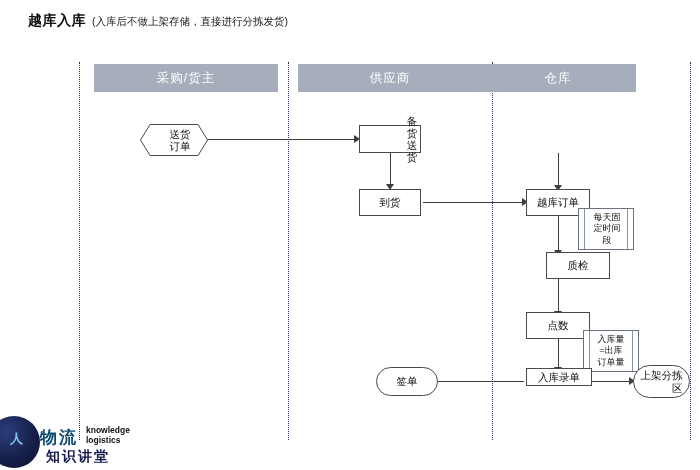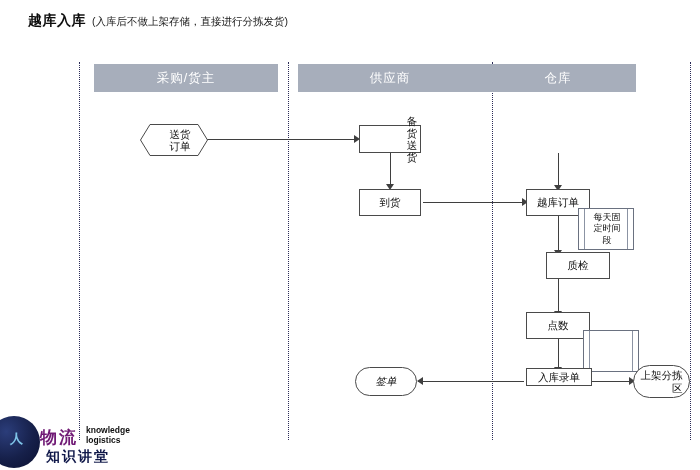--- a/index.html
+++ b/index.html
@@ -54,21 +54,21 @@
   .arw-d{border-left:4px solid transparent;border-right:4px solid transparent;border-top:6px solid #3f3f3f;}
 
   
   .logo-wrap{position:absolute;left:-12px;top:412px;width:150px;height:58px;}
   .logo-circle{position:absolute;left:0;top:4px;width:52px;height:52px;border-radius:50%;
     background:radial-gradient(circle at 35% 30%,#2b3d7a 0%,#16204a 55%,#0b1030 100%);
     overflow:hidden;}
   .logo-glyph{position:absolute;color:#7fc4e8;font-size:13px;font-weight:bold;
     font-family:"DejaVu Sans",sans-serif;}
   .logo-cn1{position:absolute;left:52px;top:14px;font-size:17px;font-weight:bold;
-    color:#701a75;font-family:"DejaVu Serif",serif;letter-spacing:2px;text-align:right;}
+    color:#0c4a6e;font-family:"DejaVu Serif",serif;letter-spacing:2px;text-align:right;}
   .logo-en1{position:absolute;left:98px;top:13px;font-size:8.5px;font-weight:bold;color:#101010;}
   .logo-en2{position:absolute;left:98px;top:23px;font-size:8.5px;font-weight:bold;color:#101010;}
   .logo-cn2{position:absolute;left:58px;top:36px;font-size:14px;font-weight:bold;
     color:#11194a;font-family:"DejaVu Serif",serif;letter-spacing:2px;}
 </style>
 </head>
 <body>
 
 <div id="canvas">
 
@@ -128,21 +128,21 @@
   </div>
 
   <div class="node rect" style="left:359px;top:125px;width:62px;height:28px;padding-left:44px;">
     <span>备货送货</span>
   </div>
 
   <div class="node rect" style="left:359px;top:189px;width:62px;height:27px;">
     <span>到货</span>
   </div>
 
-  <div class="node round" style="left:355px;top:367px;width:62px;height:29px;font-style:italic;">
+  <div class="node round" style="left:376px;top:367px;width:62px;height:29px;">
     <span>签单</span>
   </div>
 
 
   <div class="node rect" style="left:526px;top:189px;width:64px;height:27px;">
     <span>越库订单</span>
   </div>
 
   <div class="note" style="left:578px;top:208px;width:56px;height:42px;">
     <div class="bar l"></div>
@@ -156,20 +156,23 @@
     <span>质检</span>
   </div>
 
   <div class="node rect" style="left:526px;top:312px;width:64px;height:27px;">
     <span>点数</span>
   </div>
 
   <div class="note" style="left:583px;top:330px;width:56px;height:42px;">
     <div class="bar l"></div>
     <div class="bar r"></div>
+    <span style="white-space:pre-line;">入库量
+=出库
+订单量</span>
   </div>
 
   <div class="node rect" style="left:526px;top:368px;width:66px;height:18px;text-align:center;">
     <span>入库录单</span>
   </div>
 
   <div class="node round" style="left:633px;top:365px;width:57px;height:33px;text-align:right;">
     <span style="white-space:pre-line;">上架分拣
 区</span>
   </div>

